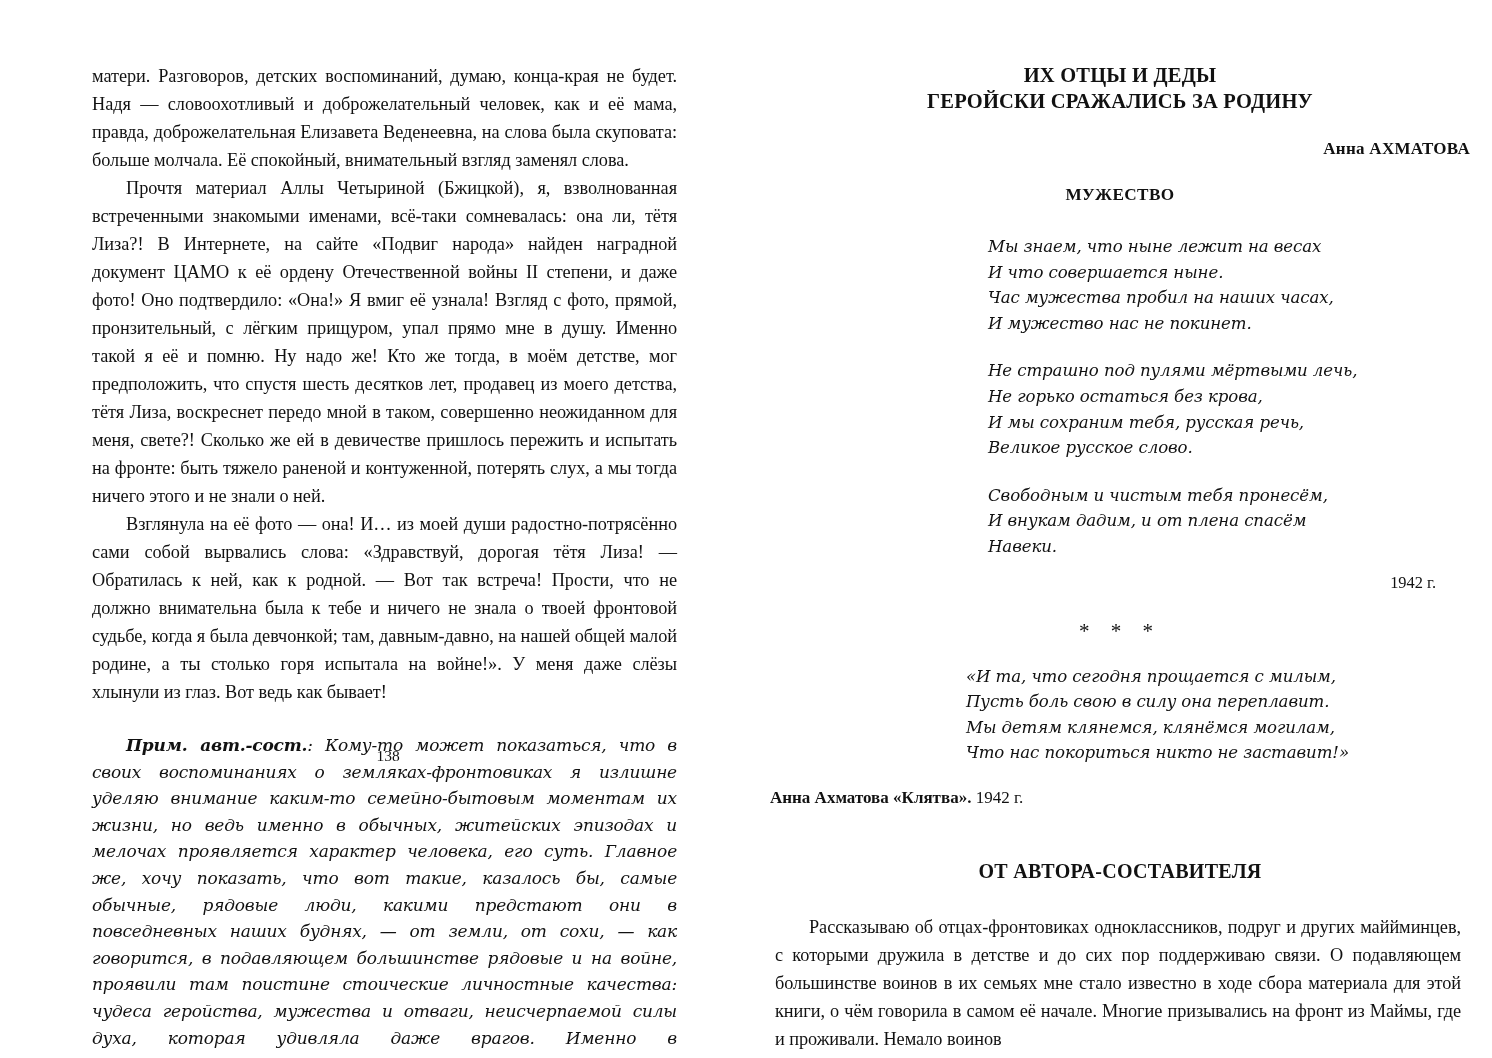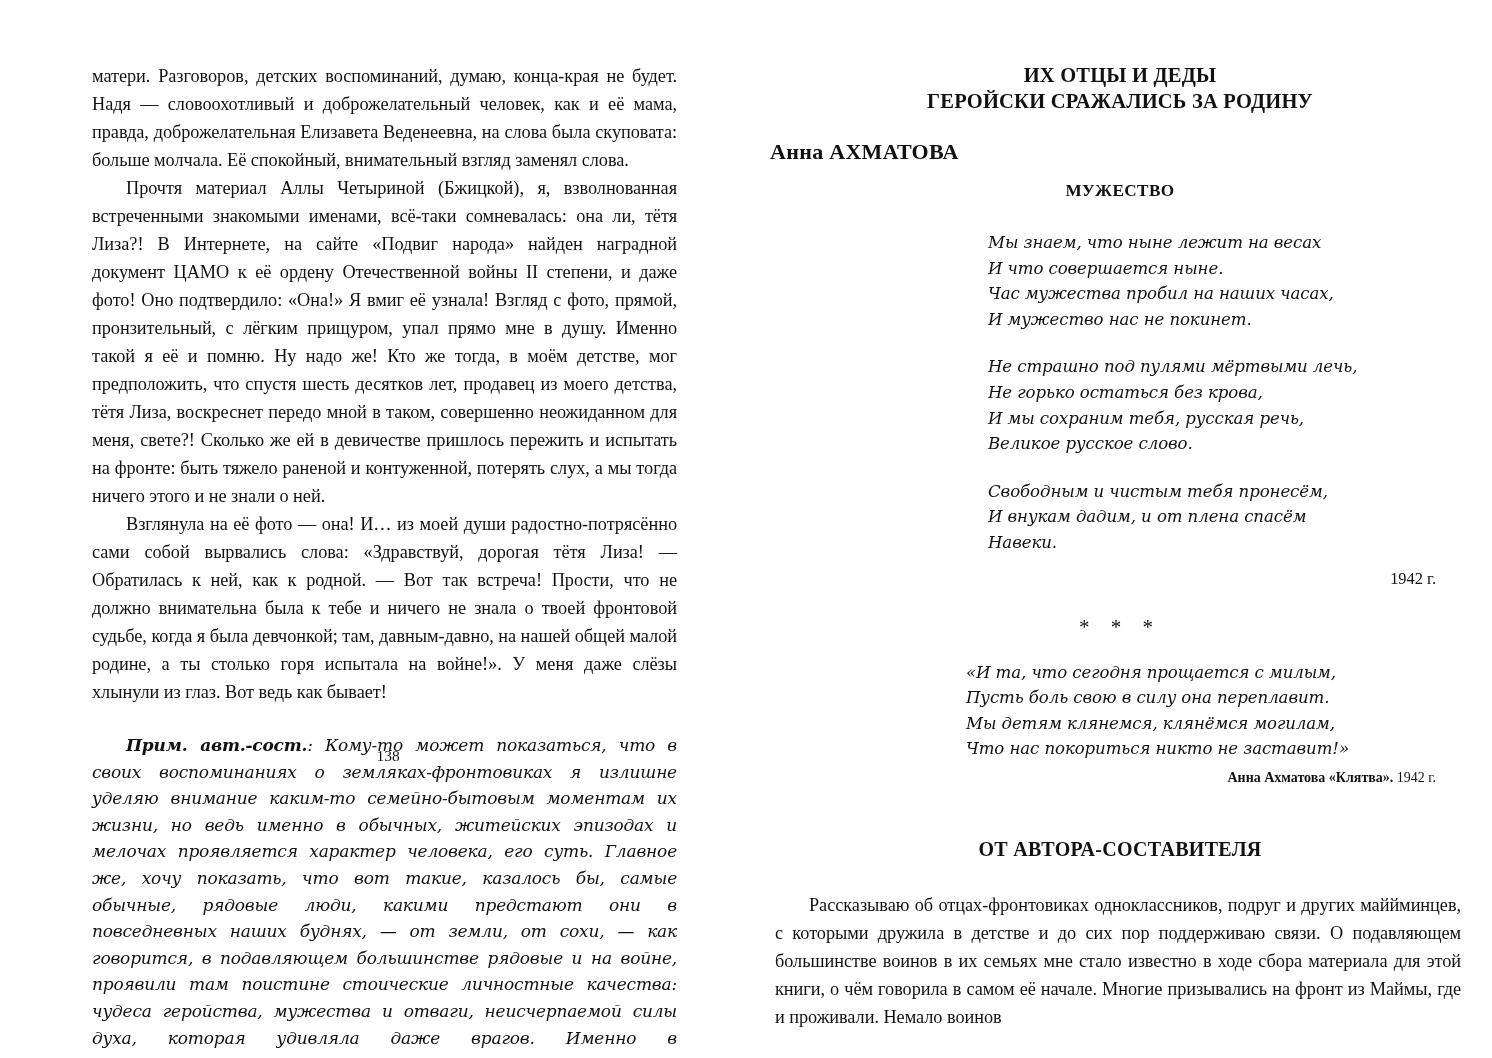--- a/index.html
+++ b/index.html
@@ -93,32 +93,32 @@
     line-height: 26px;
   }
   .headline .line3 {
     display: block;
     font-size: 16.6px;
     line-height: 26px;
     margin-top: 2px;
   }
 
   .poet-name {
-    text-align: left;
-    font-weight: bold;
-    font-size: 22px;
+    text-align: right;
+    font-weight: bold;
+    font-size: 17px;
     margin-top: 25px;
     letter-spacing: 0.3px;
   }
 
   .poem-title {
     text-align: center;
     font-weight: bold;
     font-size: 17.2px;
-    margin-top: 16px;
+    margin-top: 26px;
     letter-spacing: 0.4px;
   }
 
   .poem {
     margin-top: 29px;
     padding-left: 218px;
     font-style: italic;
     font-family: "DejaVu Serif", "Liberation Serif", serif;
     font-size: 16.6px;
     line-height: 25.6px;
@@ -143,23 +143,23 @@
     margin-top: 26px;
     font-weight: normal;
   }
 
   .poem2 {
     margin-top: 20px;
     padding-left: 196px;
   }
 
   .attribution {
-    text-align: right;
-    font-size: 14px;
-    margin-top: 8px;
+    text-align: left;
+    font-size: 17px;
+    margin-top: 22px;
     padding-right: 34px;
   }
   .attribution .attr-bold { font-weight: bold; }
 
   .section-title {
     text-align: center;
     font-weight: bold;
     font-size: 20.0px;
     margin-top: 52px;
     letter-spacing: 0.3px;

